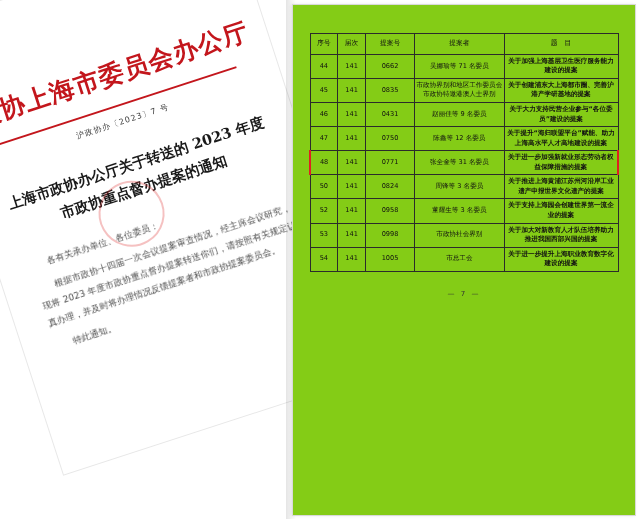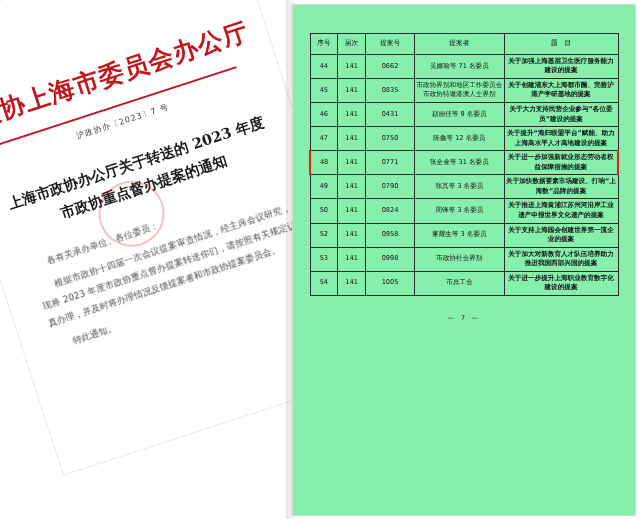--- a/index.html
+++ b/index.html
@@ -76,21 +76,21 @@
   }
   .doc-body p { margin: 0 0 6px 0; text-indent: 18px; }
 
   
   #right-doc {
     position: absolute;
     left: 292px;
     top: 4px;
     width: 344px;
     height: 512px;
-    background: #86efac;
+    background: #84cc16;
     border: 1px solid #d9d9d9;
     box-sizing: border-box;
     box-shadow: -1px 0 3px rgba(0,0,0,0.08);
   }
   #right-doc .page-pad {
     padding: 28px 16px 0 16px;
   }
   table.prop-table {
     width: 100%;
     border-collapse: collapse;
@@ -220,27 +220,20 @@
             <td class="cell-title">关于提升“海归联盟平台”赋能、助力上海高水平人才高地建设的提案</td>
           </tr>
           <tr class="row-highlight">
             <td>48</td>
             <td>141</td>
             <td>0771</td>
             <td>张全金等 31 名委员</td>
             <td class="cell-title">关于进一步加强新就业形态劳动者权益保障措施的提案</td>
           </tr>
           <tr>
-            <td>49</td>
-            <td>141</td>
-            <td>0790</td>
-            <td>张其等 3 名委员</td>
-            <td class="cell-title">关于加快数据要素市场建设、打响“上海数”品牌的提案</td>
-          </tr>
-          <tr>
             <td>50</td>
             <td>141</td>
             <td>0824</td>
             <td>周锋等 3 名委员</td>
             <td class="cell-title">关于推进上海黄浦江苏州河沿岸工业遗产申报世界文化遗产的提案</td>
           </tr>
           <tr>
             <td>52</td>
             <td>141</td>
             <td>0958</td>

